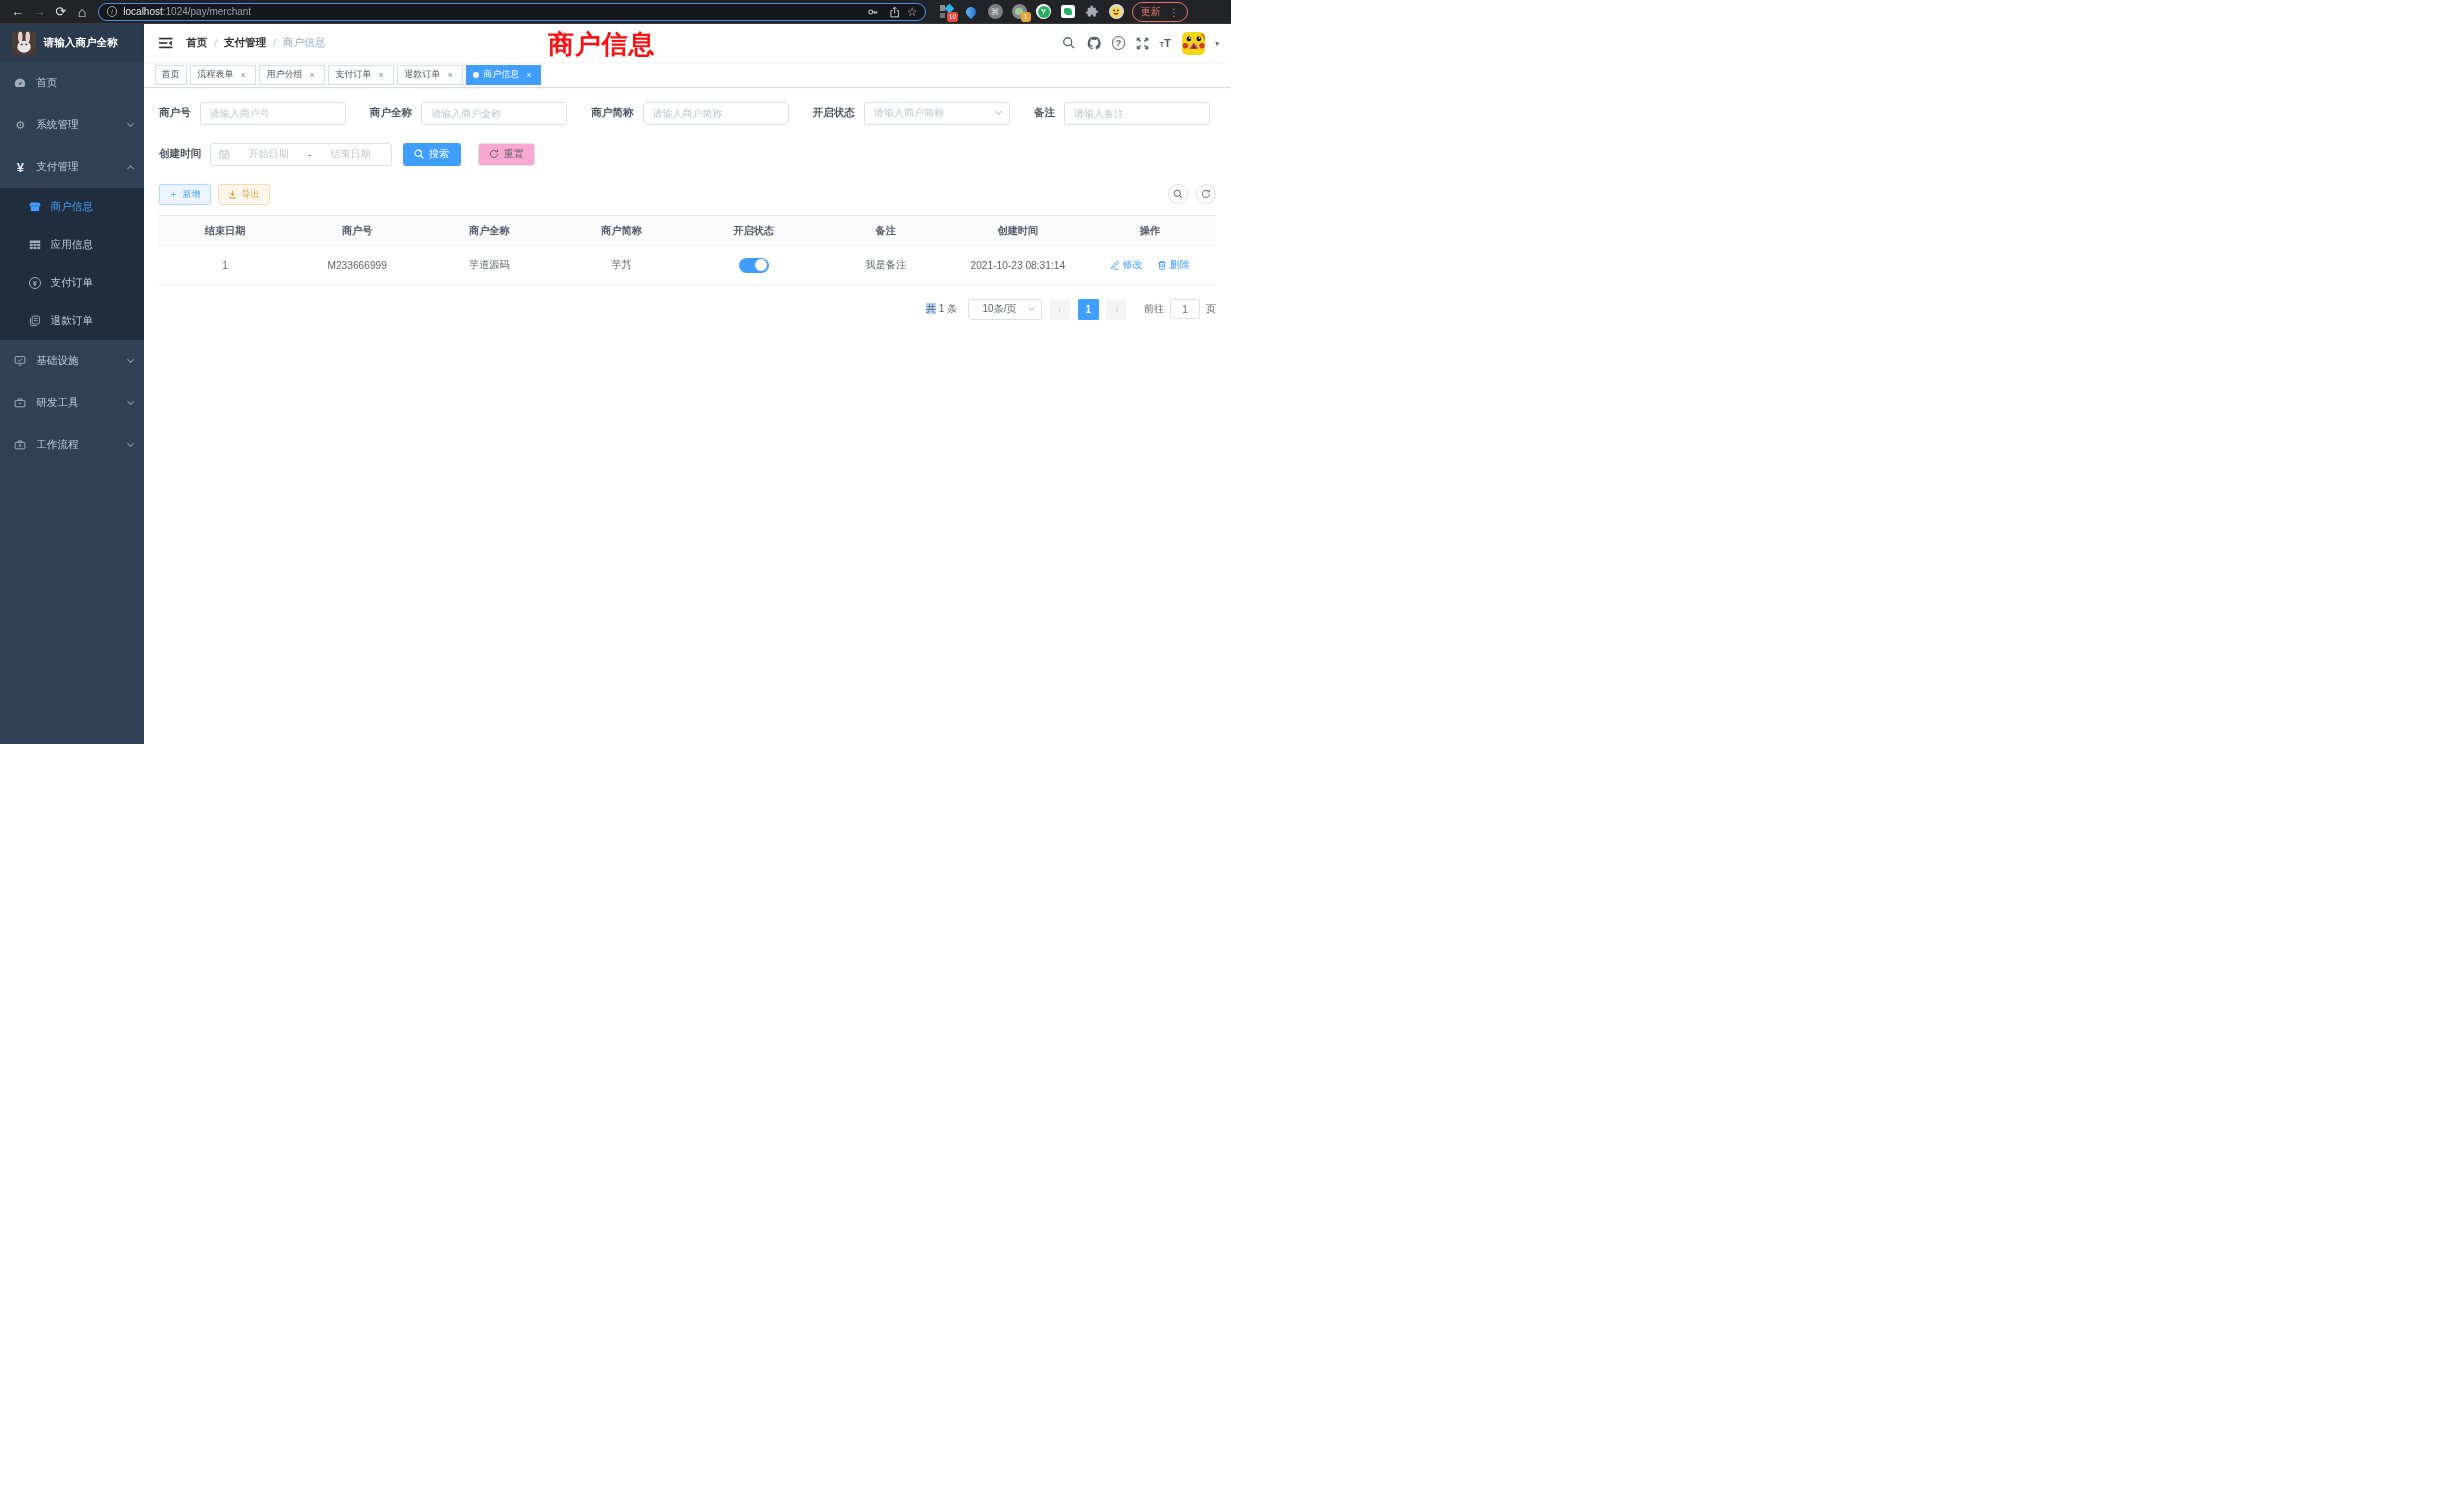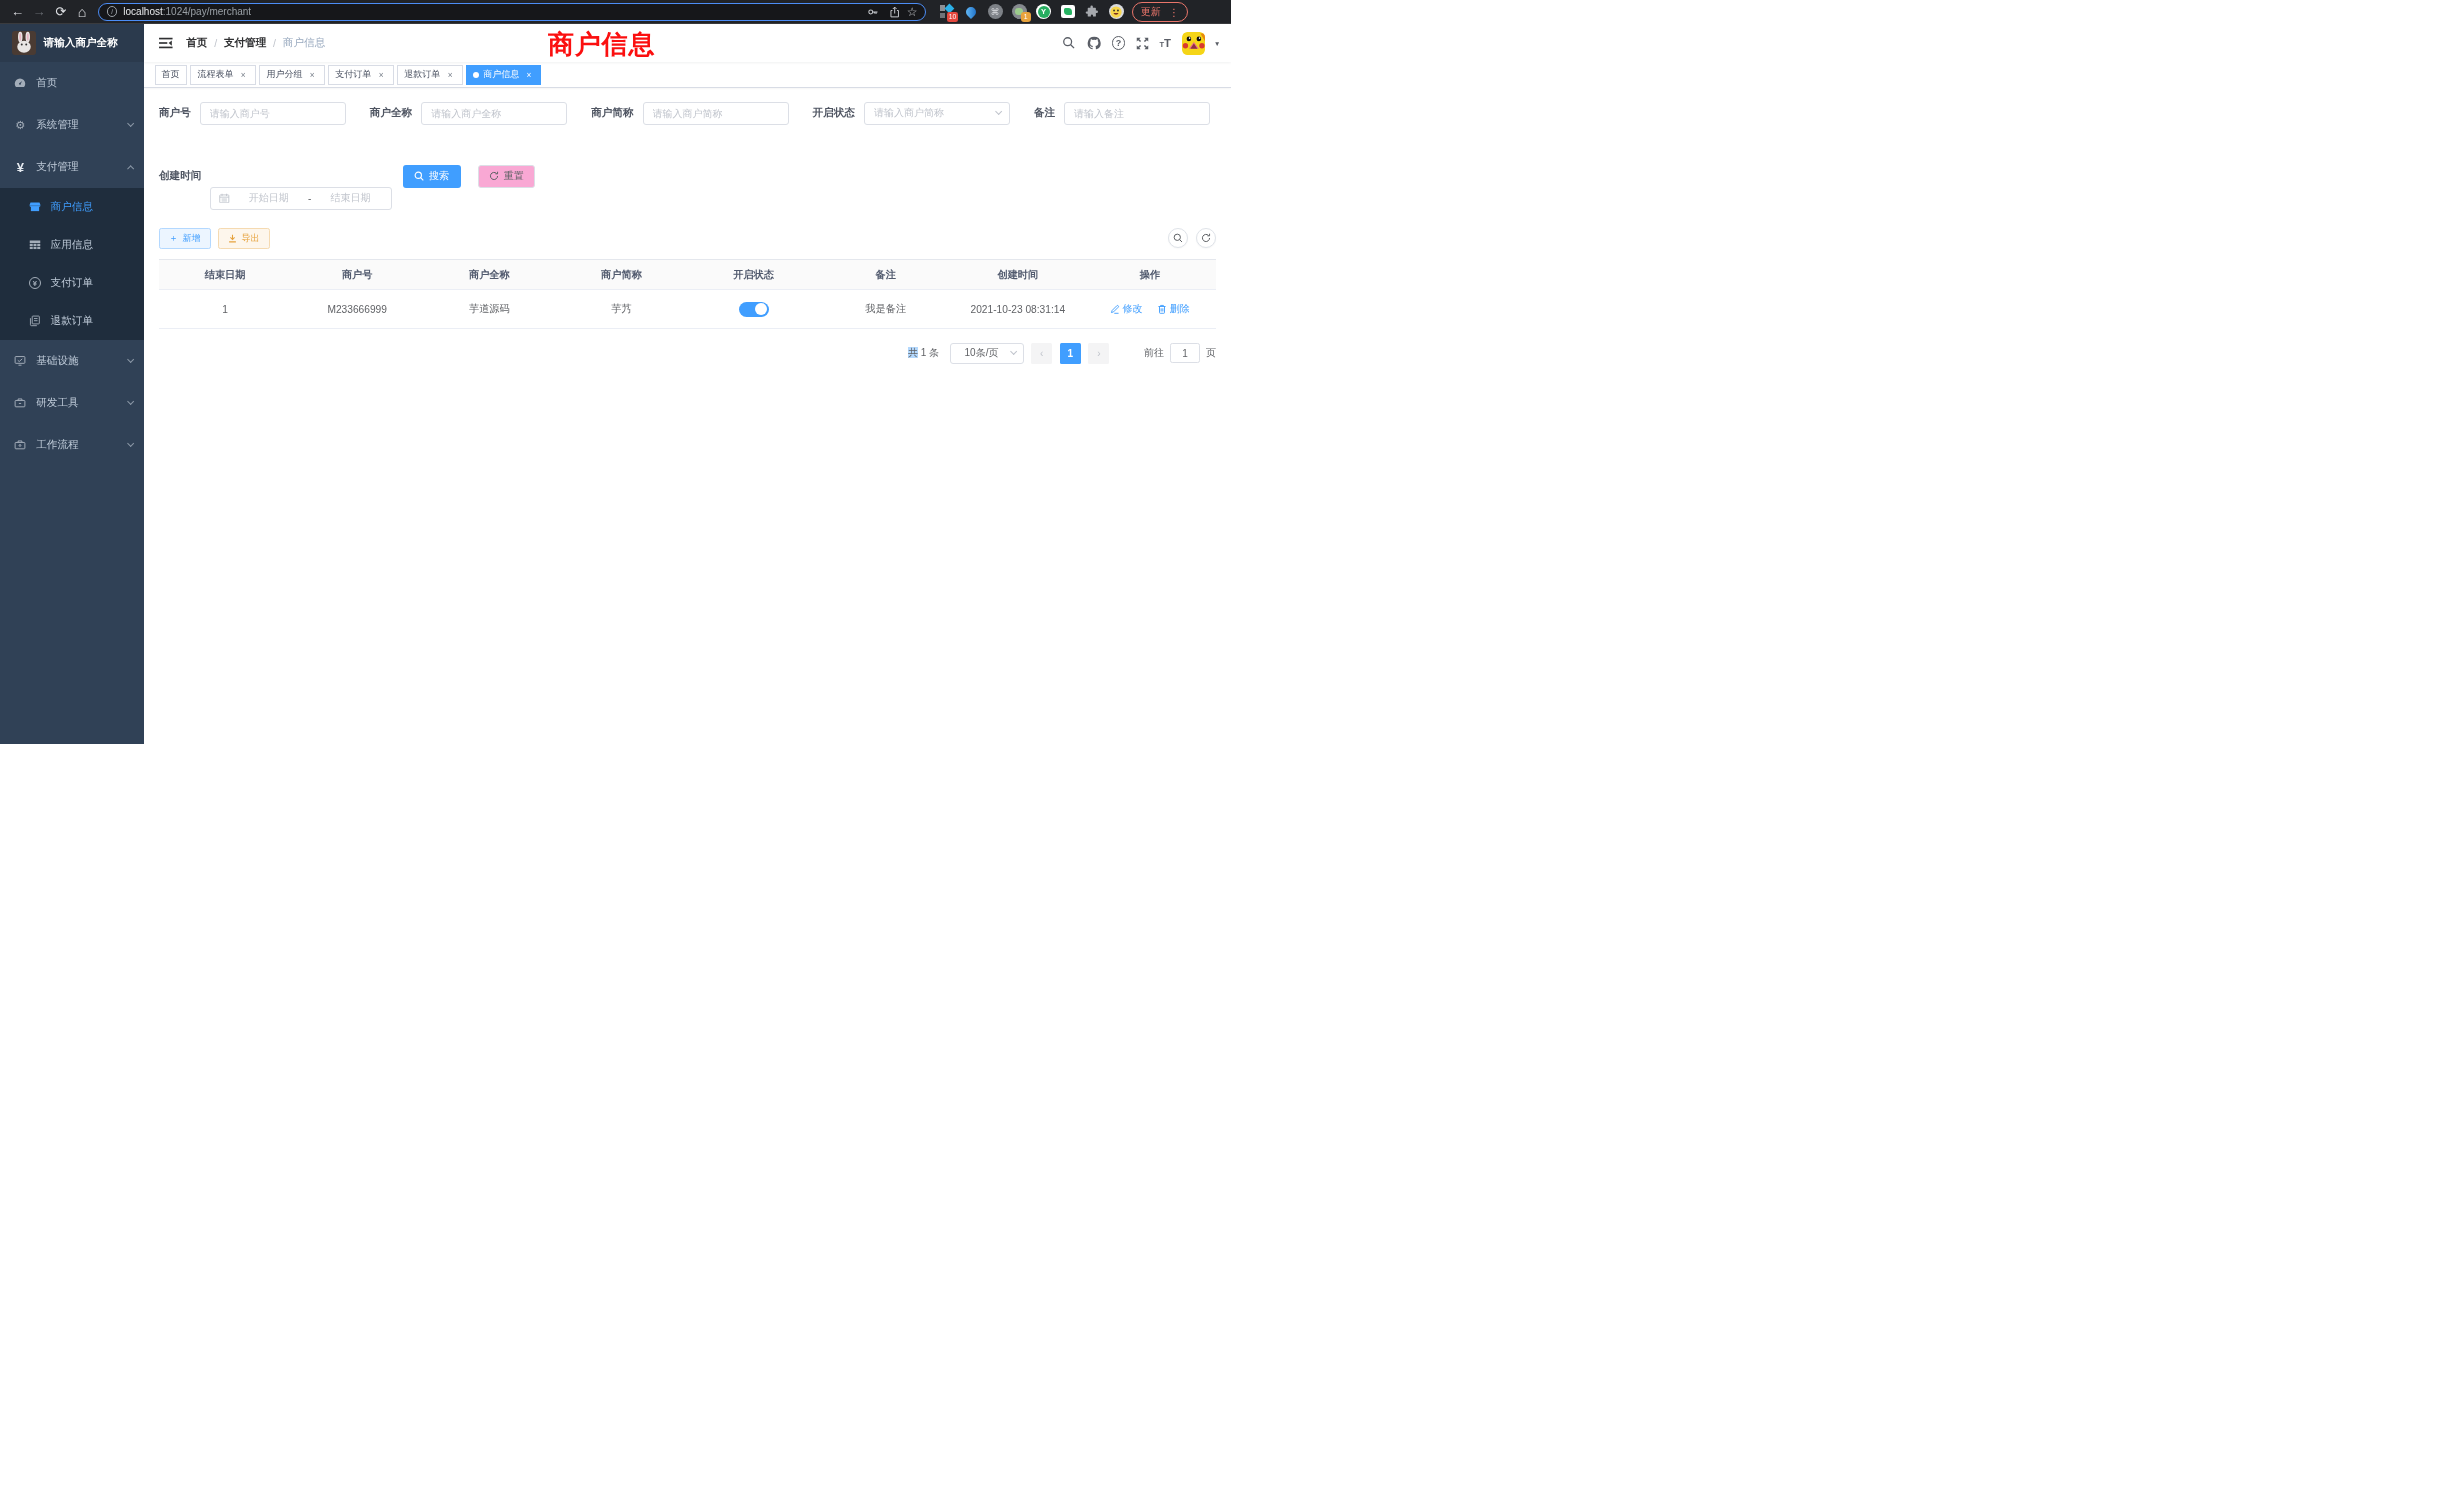--- a/index.html
+++ b/index.html
@@ -98,21 +98,21 @@
   .f-label { font-size:10.6px; font-weight:700; color:#4f5562; margin-right:9px; white-space:nowrap; }
   .f-input { width:146px; height:23px; border:0.8px solid #dcdfe6; border-radius:3px; padding:0 9px;
     font-size:10px; color:#606266; outline:none; font-family:inherit; }
   .f-input::placeholder { color:#c0c4cc; }
   .f-select { width:146px; height:23px; border:0.8px solid #dcdfe6; border-radius:3px; padding:0 7.6px 0 9px;
     display:flex; align-items:center; font-size:10px; color:#c0c4cc; cursor:pointer; }
   .f-select .grow { flex:1 1 auto; }
   .sel-chev { width:5.3px; height:5.3px; border-right:0.8px solid #c0c4cc; border-bottom:0.8px solid #c0c4cc;
     transform:rotate(45deg); margin-top:-2.3px; }
   .date-range { width:182px; height:23px; border:0.8px solid #dcdfe6; border-radius:3px; display:flex;
-    align-items:center; padding:0 7.6px; gap:6px; color:#c0c4cc; font-size:10px; cursor:text;margin-top:44px; }
+    align-items:center; padding:0 7.6px; gap:6px; color:#c0c4cc; font-size:10px; cursor:text; }
   .btn { height:23px; border-radius:3px; display:inline-flex; align-items:center; gap:4.5px;
     font-size:10px; padding:0 10.6px; cursor:pointer; border:0.8px solid transparent; }
   .btn-search { background:#409eff; color:#fff; margin-left:1.5px; }
   .btn-reset { background:#f9a8d4; color:#606266; border-color:#dcdfe6; margin-left:17px; }
   .btn-add { height:21px; background:#ecf5ff; color:#409eff; border-color:#b3d8ff; padding:0 9px; font-size:9px; border-radius:2.3px; }
   .btn-export { height:21px; background:#fdf6ec; color:#e6a23c; border-color:#f5dab1; padding:0 9px; font-size:9px; border-radius:2.3px; margin-left:7.6px; }
   .toolbar-row { display:flex; align-items:center; margin-bottom:10.6px; }
   .mini-circles { margin-left:auto; display:flex; gap:7.6px; }
   .mini-circle { width:20px; height:20px; border-radius:50%; border:0.8px solid #dfe3e9; background:#fff;
     display:flex; align-items:center; justify-content:center; color:#5f6266; cursor:pointer; box-shadow:0 0.8px 1.5px rgba(0,0,0,.04); }
@@ -128,21 +128,21 @@
 
   .pager { display:flex; align-items:center; justify-content:flex-end; margin-top:13.6px; font-size:10px; color:#606266; gap:7.6px; }
   .pg-total { margin-right:3px; }
   .pg-total .sel { background:#b3d8fd; }
   .pg-size { width:74px; height:21px; border:0.8px solid #dcdfe6; border-radius:3px; display:flex; align-items:center;
     padding:0 6px 0 9px; color:#606266; cursor:pointer;gap:8px; }
   .pg-size .grow { flex:1 1 auto; text-align:center; }
   .pg-btn { min-width:21px; height:21px; border-radius:1.5px; background:#f4f4f5; color:#c0c4cc;
     display:flex; align-items:center; justify-content:center; font-size:10px; cursor:pointer; }
   .pg-btn.page { background:#409eff; color:#fff; font-weight:700; }
-  .pg-goto { display:flex; align-items:center; gap:6px; margin-left:27px; }
+  .pg-goto { display:flex; align-items:center; gap:6px; margin-left:9px; }
   .pg-input { width:30px; height:20px; border:0.8px solid #dcdfe6; border-radius:2.3px; text-align:center;
     font-size:10px; color:#606266; outline:none; font-family:inherit; }
 
   .annotation { position:absolute; left:548px; top:27px; font-size:26px; font-weight:700; color:#fb0f0f;
     z-index:50; letter-spacing:0.8px; white-space:nowrap; }
   svg { display:block; }
 </style>
 </head>
 <body>
 

